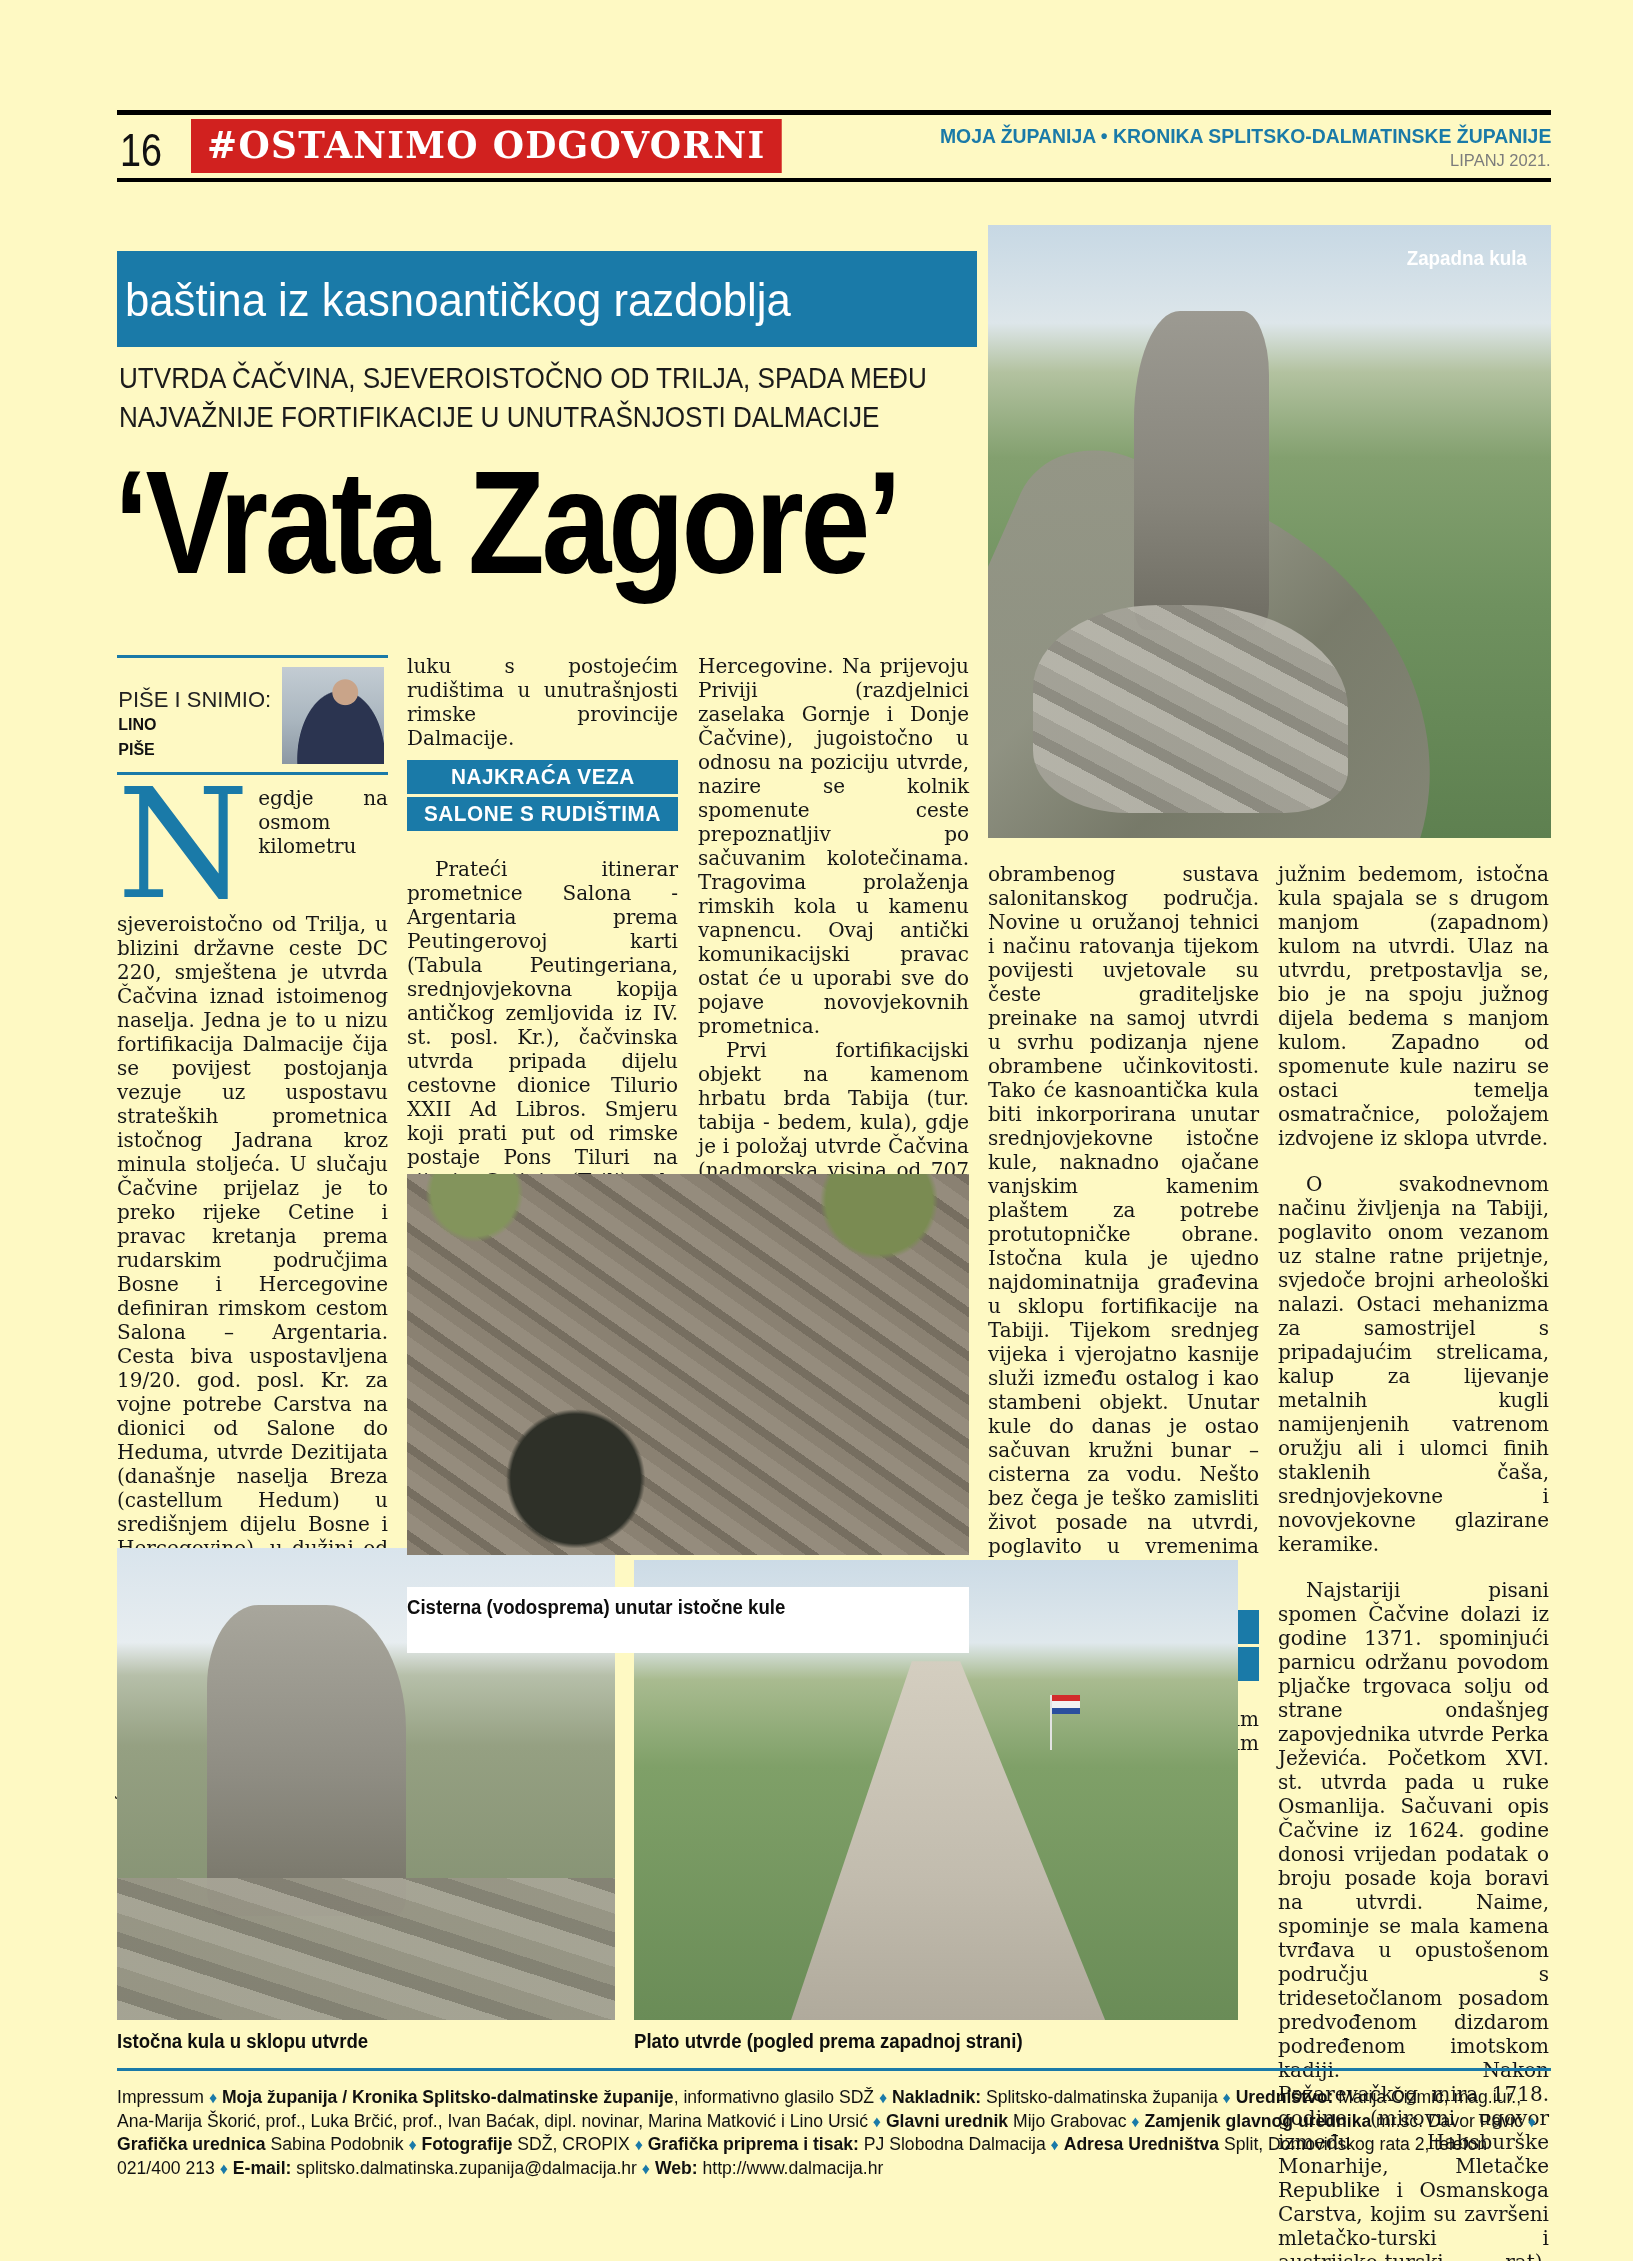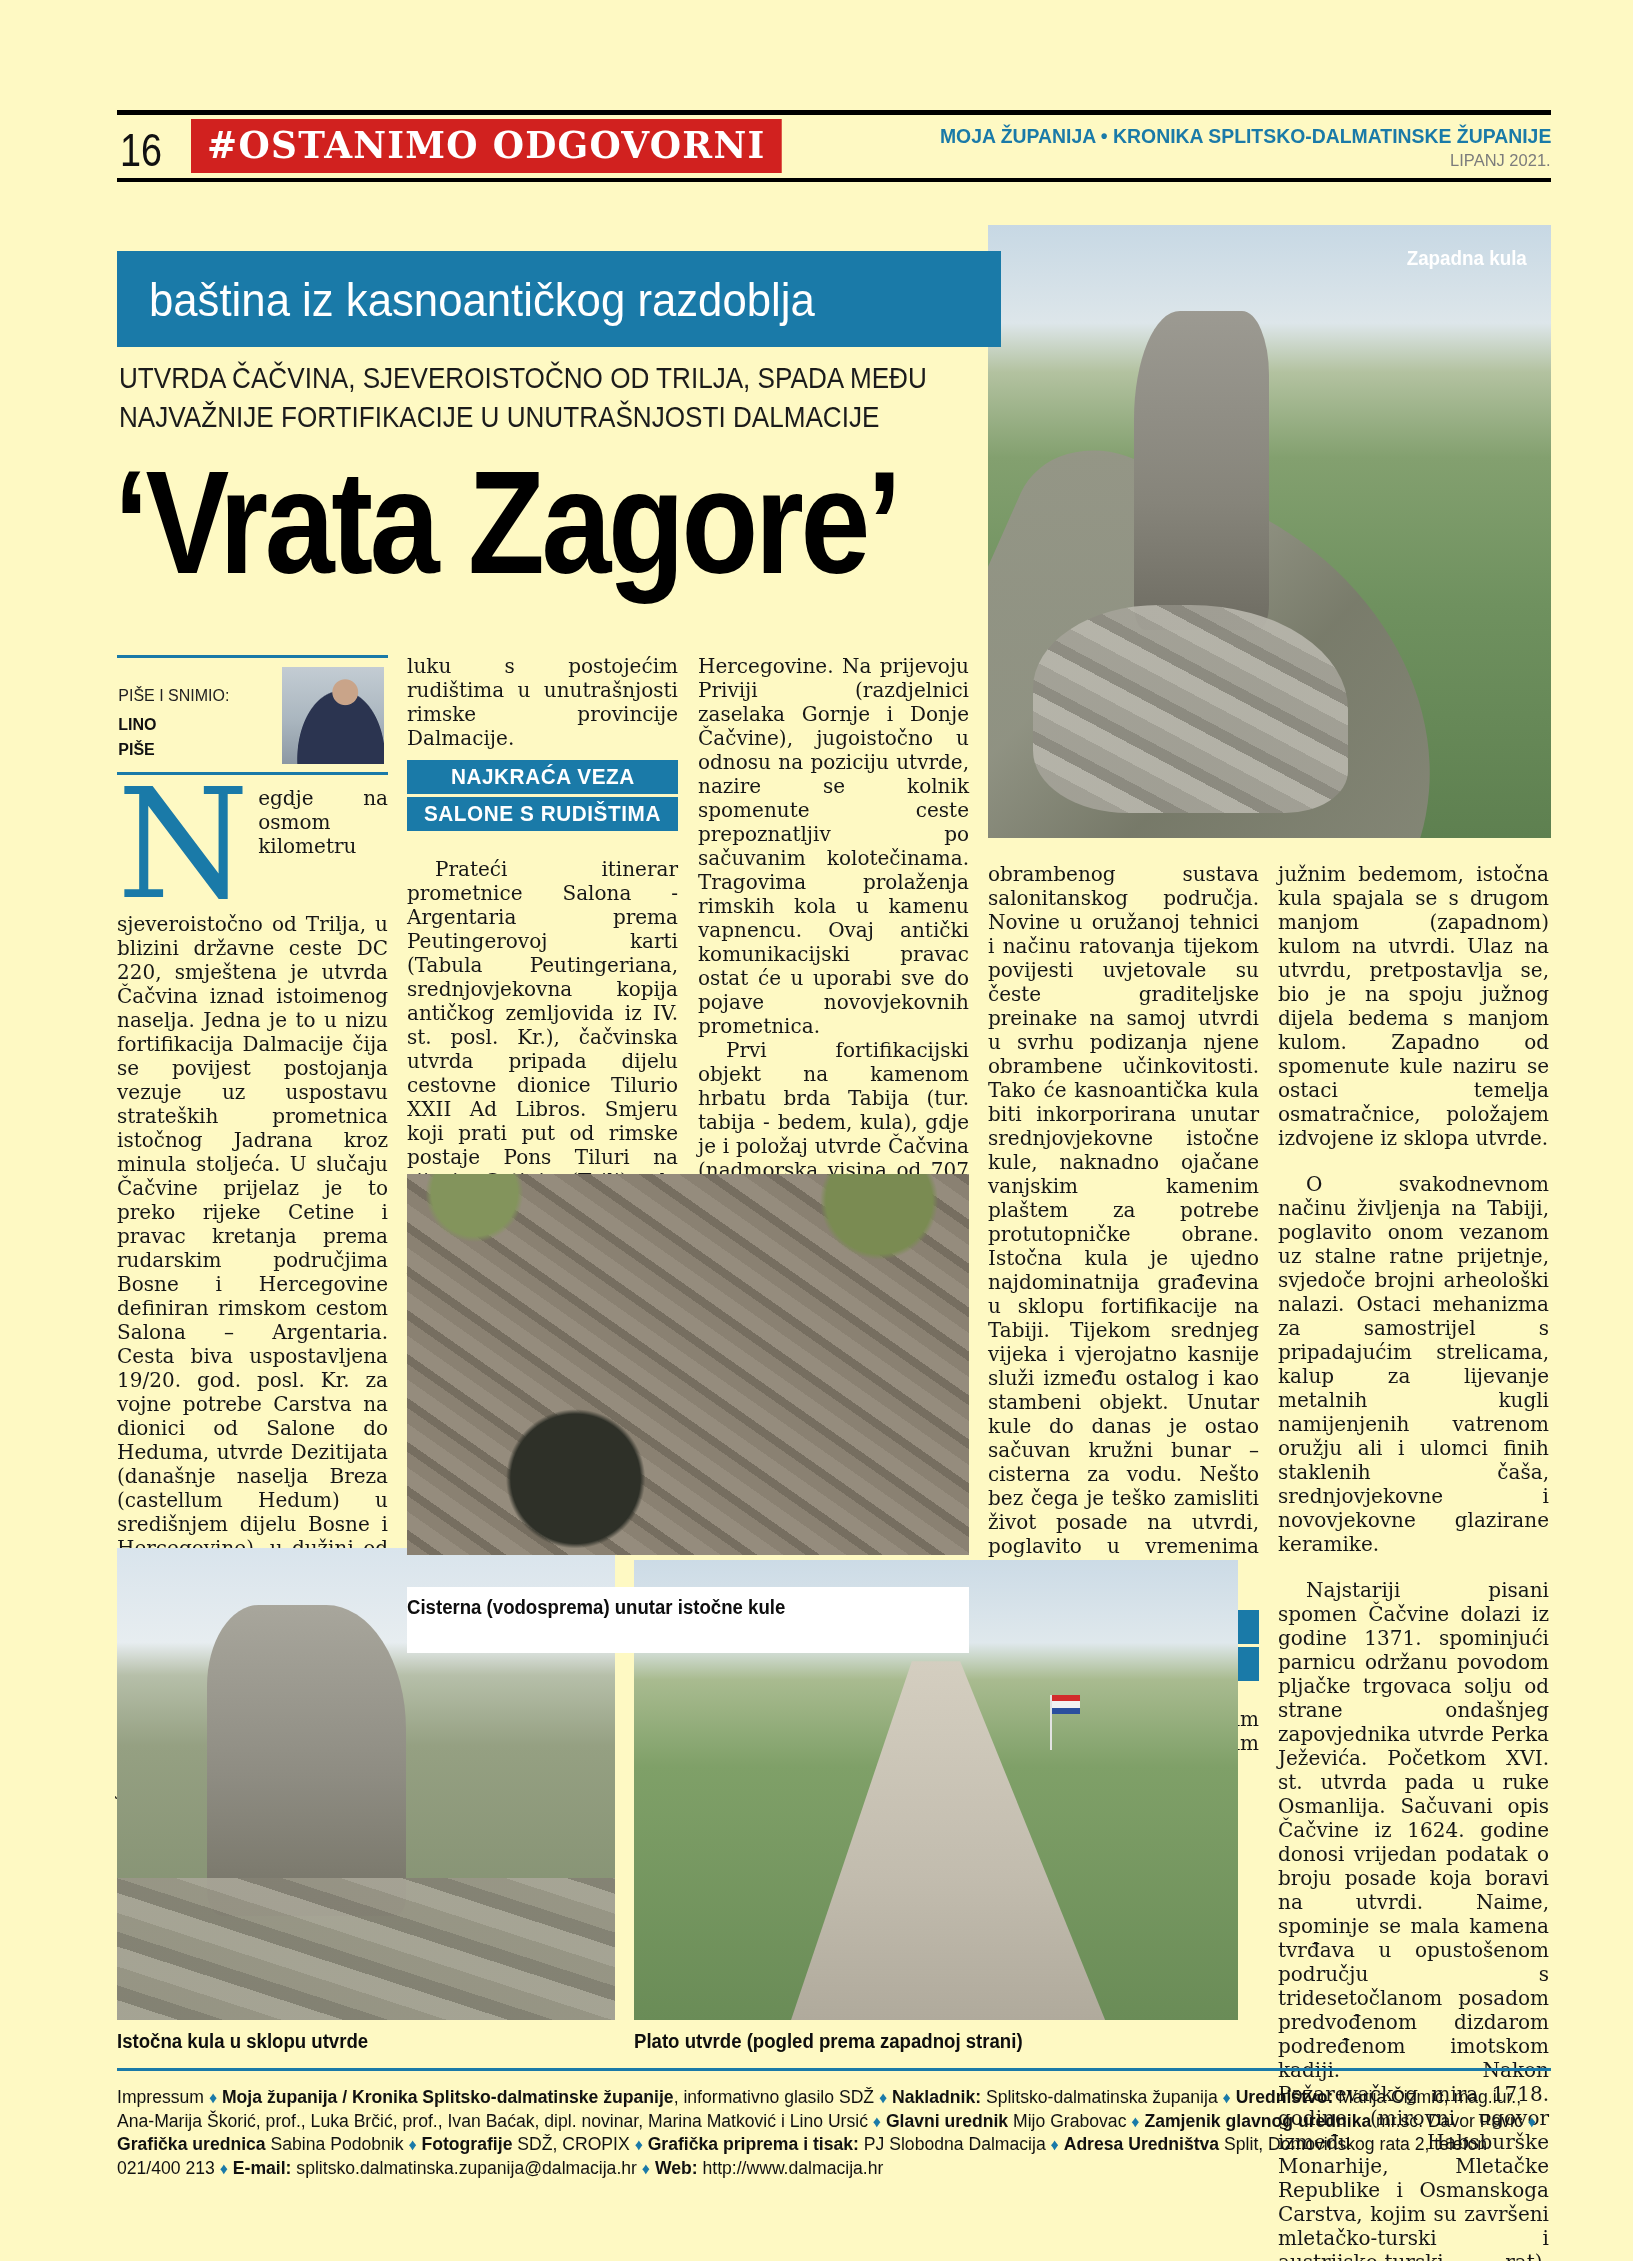--- a/index.html
+++ b/index.html
@@ -14,30 +14,30 @@
   .red-tag{background:#d1211f;color:#fff;font-family:"DejaVu Serif",serif;font-weight:bold;
            font-size:37px;letter-spacing:1.3px;padding:3.8px 16.6px 6.4px;white-space:nowrap;
            transform:scaleX(.97);transform-origin:0 50%;}
   .masthead{font-family:"Liberation Sans",sans-serif;font-weight:bold;font-size:20px;color:#1a7aa8;
             white-space:nowrap;transform:scaleX(.97);transform-origin:100% 50%;}
   .issue-date{font-family:"Liberation Sans",sans-serif;font-size:17px;color:#7c7c7c;
               white-space:nowrap;transform:scaleX(.97);transform-origin:100% 50%;}
 
   
   .kicker{background:#1a7aa8;color:#fff;font-family:"Liberation Sans",sans-serif;
-          font-size:47px;display:flex;align-items:center;padding-left:32px;}
+          font-size:47px;display:flex;align-items:center;padding-left:8px;}
   .kicker>span{transform:scaleX(.93);transform-origin:0 50%;white-space:nowrap;}
   .standfirst{font-family:"Liberation Sans",sans-serif;font-size:29px;line-height:39px;color:#1b1b1b;
               transform:scaleX(.9);transform-origin:0 0;white-space:nowrap;}
   .headline{font-family:"Liberation Sans",sans-serif;font-weight:bold;font-size:146px;color:#000;
             letter-spacing:-3.8px;transform:scaleX(.86);transform-origin:0 0;white-space:nowrap;}
 
   
   .byline{border-top:3.2px solid #1a7aa8;border-bottom:3.2px solid #1a7aa8;}
-  .byline-label{font-family:"Liberation Sans",sans-serif;font-size:16px;color:#222;}
+  .byline-label{font-family:"Liberation Sans",sans-serif;font-size:22px;color:#222;}
   .byline-name{font-family:"Liberation Sans",sans-serif;font-weight:bold;font-size:16px;line-height:25.5px;color:#111;}
   .author-photo{background:
       radial-gradient(circle at 62% 26%, #c9a489 0 13%, rgba(0,0,0,0) 14%),
       radial-gradient(ellipse at 58% 95%, #2b3450 0 52%, rgba(0,0,0,0) 53%),
       linear-gradient(180deg,#c3ccd3 0%,#aab6bf 55%,#8c98a3 100%);}
 
   
   .col{position:absolute;width:271px;font-size:20px;line-height:24px;text-align:justify;color:#161616;}
   .col p{margin:0;}
   .col p.indent{text-indent:28px;}

